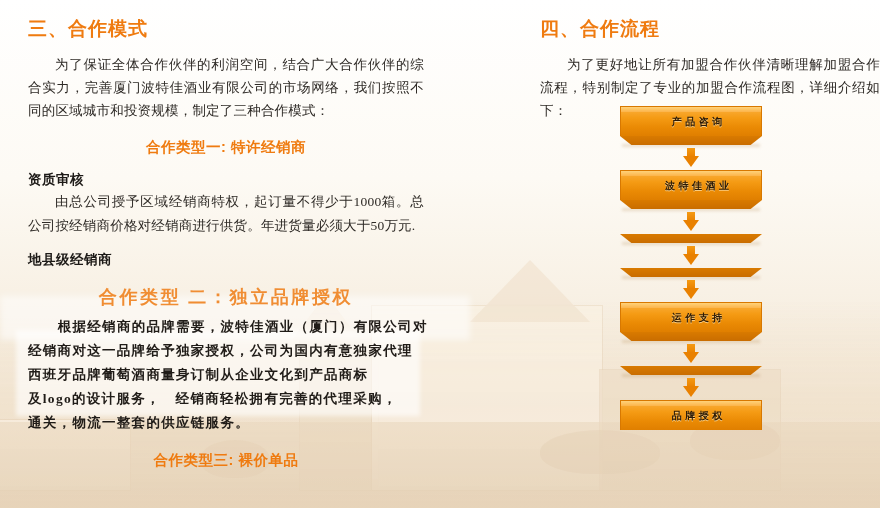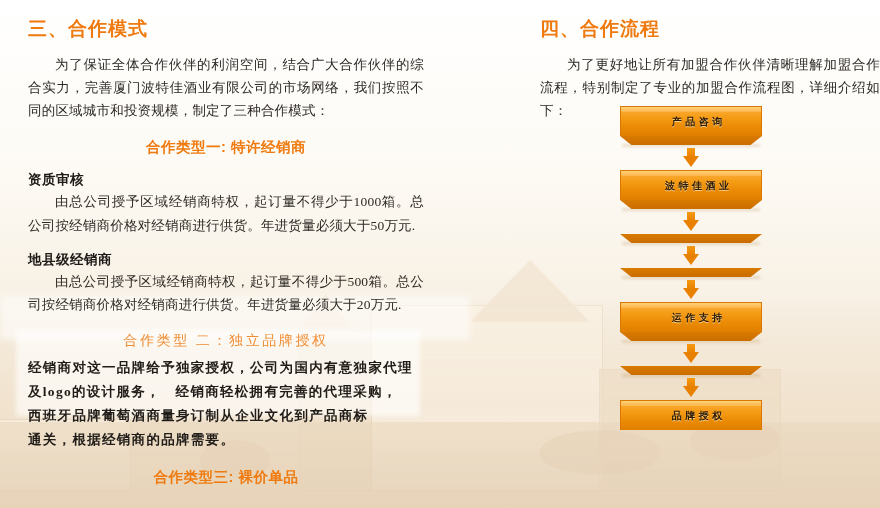--- a/index.html
+++ b/index.html
@@ -130,22 +130,22 @@
     font-family: "Liberation Sans", "DejaVu Sans", sans-serif;
     font-weight: bold;
     font-size: 14.5px;
     color: #ef7b10;
     text-align: center;
     margin: 16px 0 6px 0;
     letter-spacing: .5px;
   }
   .type-head.serif-spaced {
     font-family: "Liberation Serif", "DejaVu Serif", serif;
-    font-weight: normal;
-    font-size: 14px;
+    font-weight: bold;
+    font-size: 18px;
     color: #f08d33;
     letter-spacing: 2.6px;
   }
 
   .block-2-body {
     font-size: 13.5px;
     line-height: 1.78;
     color: #201c18;
     letter-spacing: 1.3px;
     margin: 4px 0 0 0;
@@ -264,29 +264,29 @@
     <h2 class="sec-title">三、合作模式</h2>
 
     <p class="para indent">为了保证全体合作伙伴的利润空间，结合广大合作伙伴的综合实力，完善厦门波特佳酒业有限公司的市场网络，我们按照不同的区域城市和投资规模，制定了三种合作模式：</p>
 
     <div class="type-head">合作类型一: 特许经销商</div>
 
     <div class="subhead-bold">资质审核</div>
     <p class="para indent">由总公司授予区域经销商特权，起订量不得少于1000箱。总公司按经销商价格对经销商进行供货。年进货量必须大于50万元.</p>
 
     <div class="subhead-bold">地县级经销商</div>
-    <p class="para indent">由总公司授予区域经销商特权，起订量不得少于500箱。总公司按经销商价格对经销商进行供货。年进货量必须大于20万元.</p>
 
     <div class="type-head serif-spaced">合作类型 二：独立品牌授权</div>
 
     <div class="block-2-body">
+      <span class="ln first">根据经销商的品牌需要，波特佳酒业（厦门）有限公司对</span>
       <span class="ln">经销商对这一品牌给予独家授权，公司为国内有意独家代理</span>
+      <span class="ln">西班牙品牌葡萄酒商量身订制从企业文化到产品商标</span>
       <span class="ln">及logo的设计服务，　经销商轻松拥有完善的代理采购，</span>
-      <span class="ln">西班牙品牌葡萄酒商量身订制从企业文化到产品商标</span>
-      <span class="ln">通关，根据经销商的品牌需要。</span>
+      <span class="ln">通关，物流一整套的供应链服务。</span>
     </div>
 
     <div class="type-head">合作类型三: 裸价单品</div>
 
   </div>
 
   <div class="col-right">
     <h2 class="sec-title">四、合作流程</h2>
     <p class="para indent">为了更好地让所有加盟合作伙伴清晰理解加盟合作流程，特别制定了专业的加盟合作流程图，详细介绍如下：</p>
   </div>

